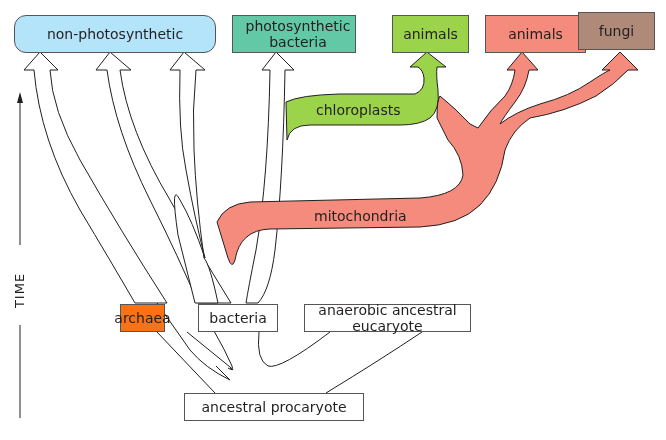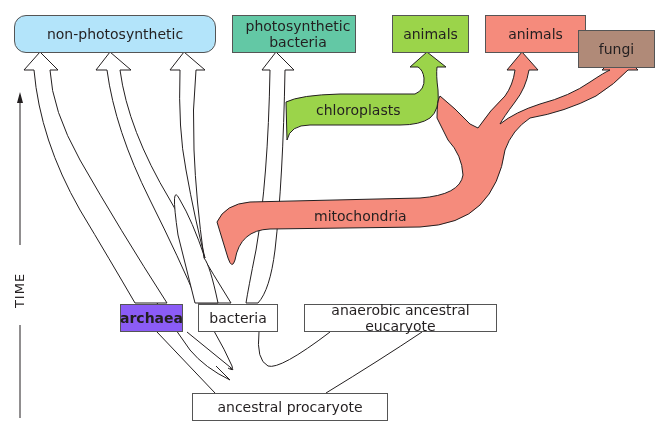--- a/index.html
+++ b/index.html
@@ -65,32 +65,32 @@
     <div>photosynthetic</div>
     <div>bacteria</div>
   </div>
 </div>
 <div class="box" style="left:392px;top:15px;width:77px;height:38px;background:#9bd44a;">
   <span>animals</span>
 </div>
 <div class="box" style="left:485px;top:15px;width:101px;height:38px;background:#f58b7c;">
   <span>animals</span>
 </div>
-<div class="box" style="left:578px;top:30px;width:77px;height:38px;background:#b08a78;">
+<div class="box" style="left:578px;top:12px;width:77px;height:38px;background:#b08a78;">
   <span>fungi</span>
 </div>
 
-<div class="box" style="left:120px;top:304px;width:63px;height:28px;background:#8b5cf6;font-weight:bold;">
+<div class="box" style="left:120px;top:304px;width:45px;height:28px;background:#f97316;">
   <span>archaea</span>
 </div>
 <div class="box" style="left:198px;top:304px;width:80px;height:28px;background:#fff;">
   <span>bacteria</span>
 </div>
-<div class="box" style="left:304px;top:304px;width:193px;height:28px;background:#fff;">
+<div class="box" style="left:304px;top:304px;width:167px;height:28px;background:#fff;">
   <span>anaerobic ancestral eucaryote</span>
 </div>
-<div class="box" style="left:184px;top:393px;width:196px;height:28px;background:#fff;margin-left:8px;">
+<div class="box" style="left:184px;top:393px;width:180px;height:28px;background:#fff;">
   <span>ancestral procaryote</span>
 </div>
 
 <div class="time-label">
   <span>TIME</span>
 </div>
 
 </body></html>

